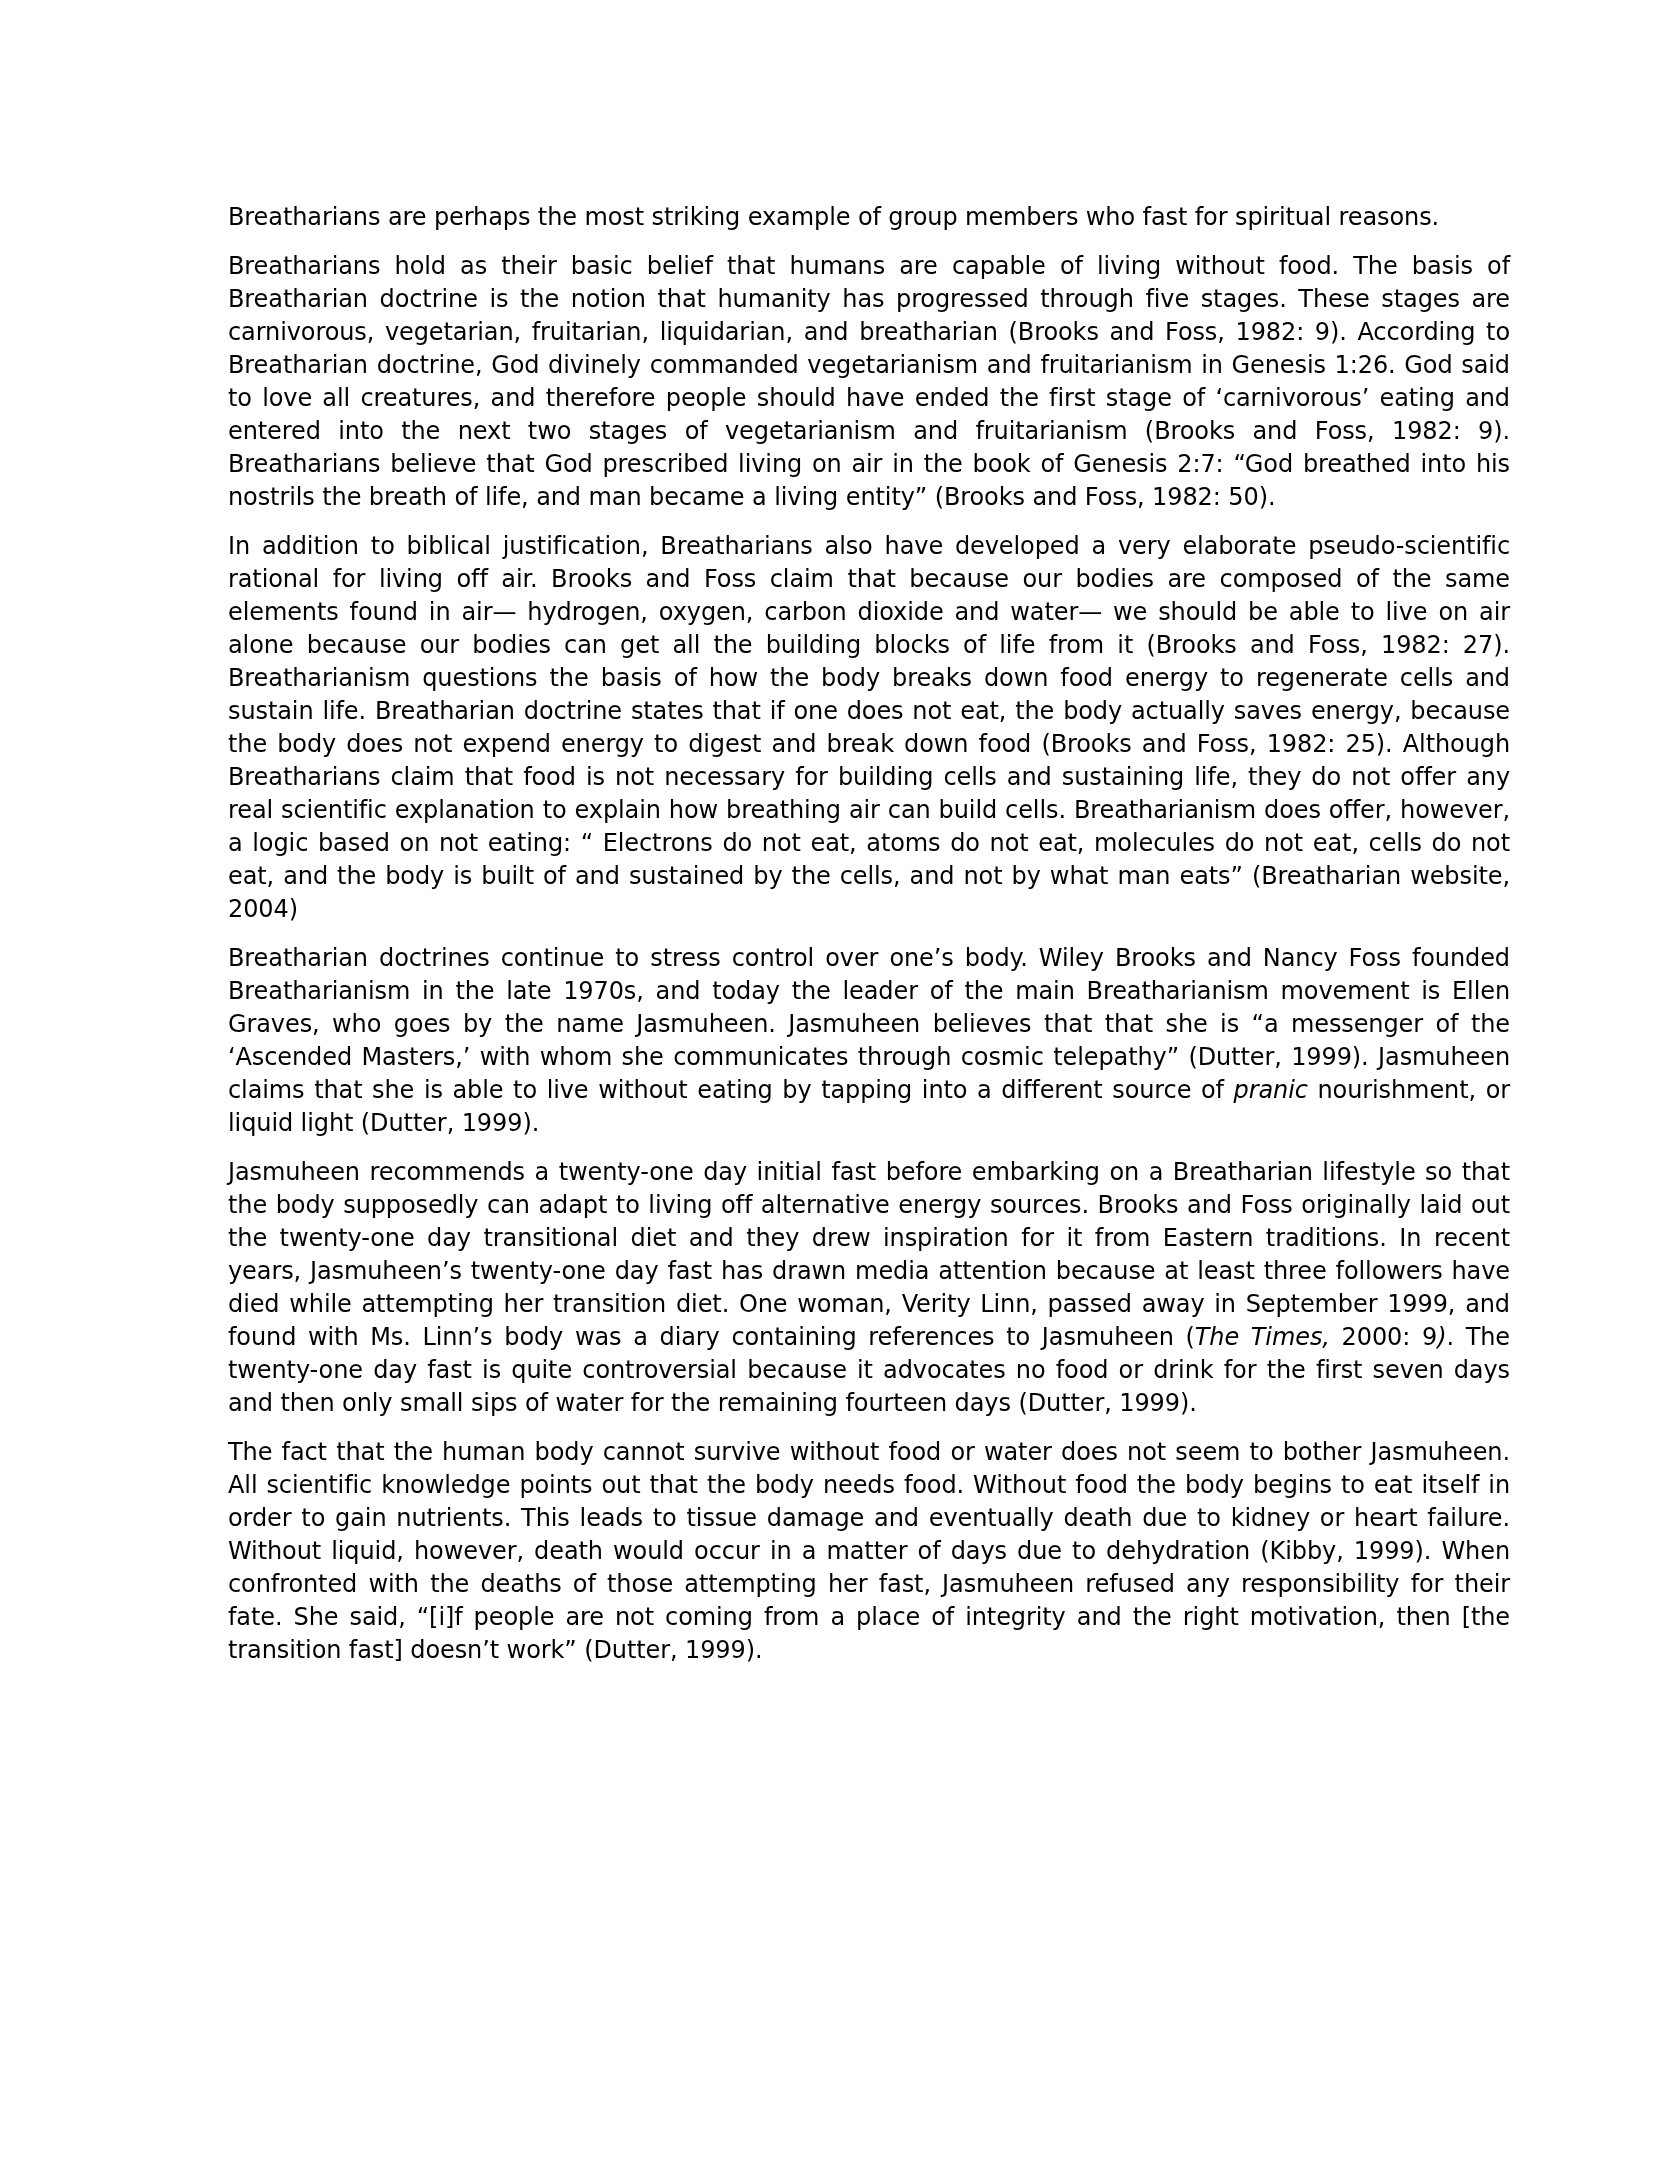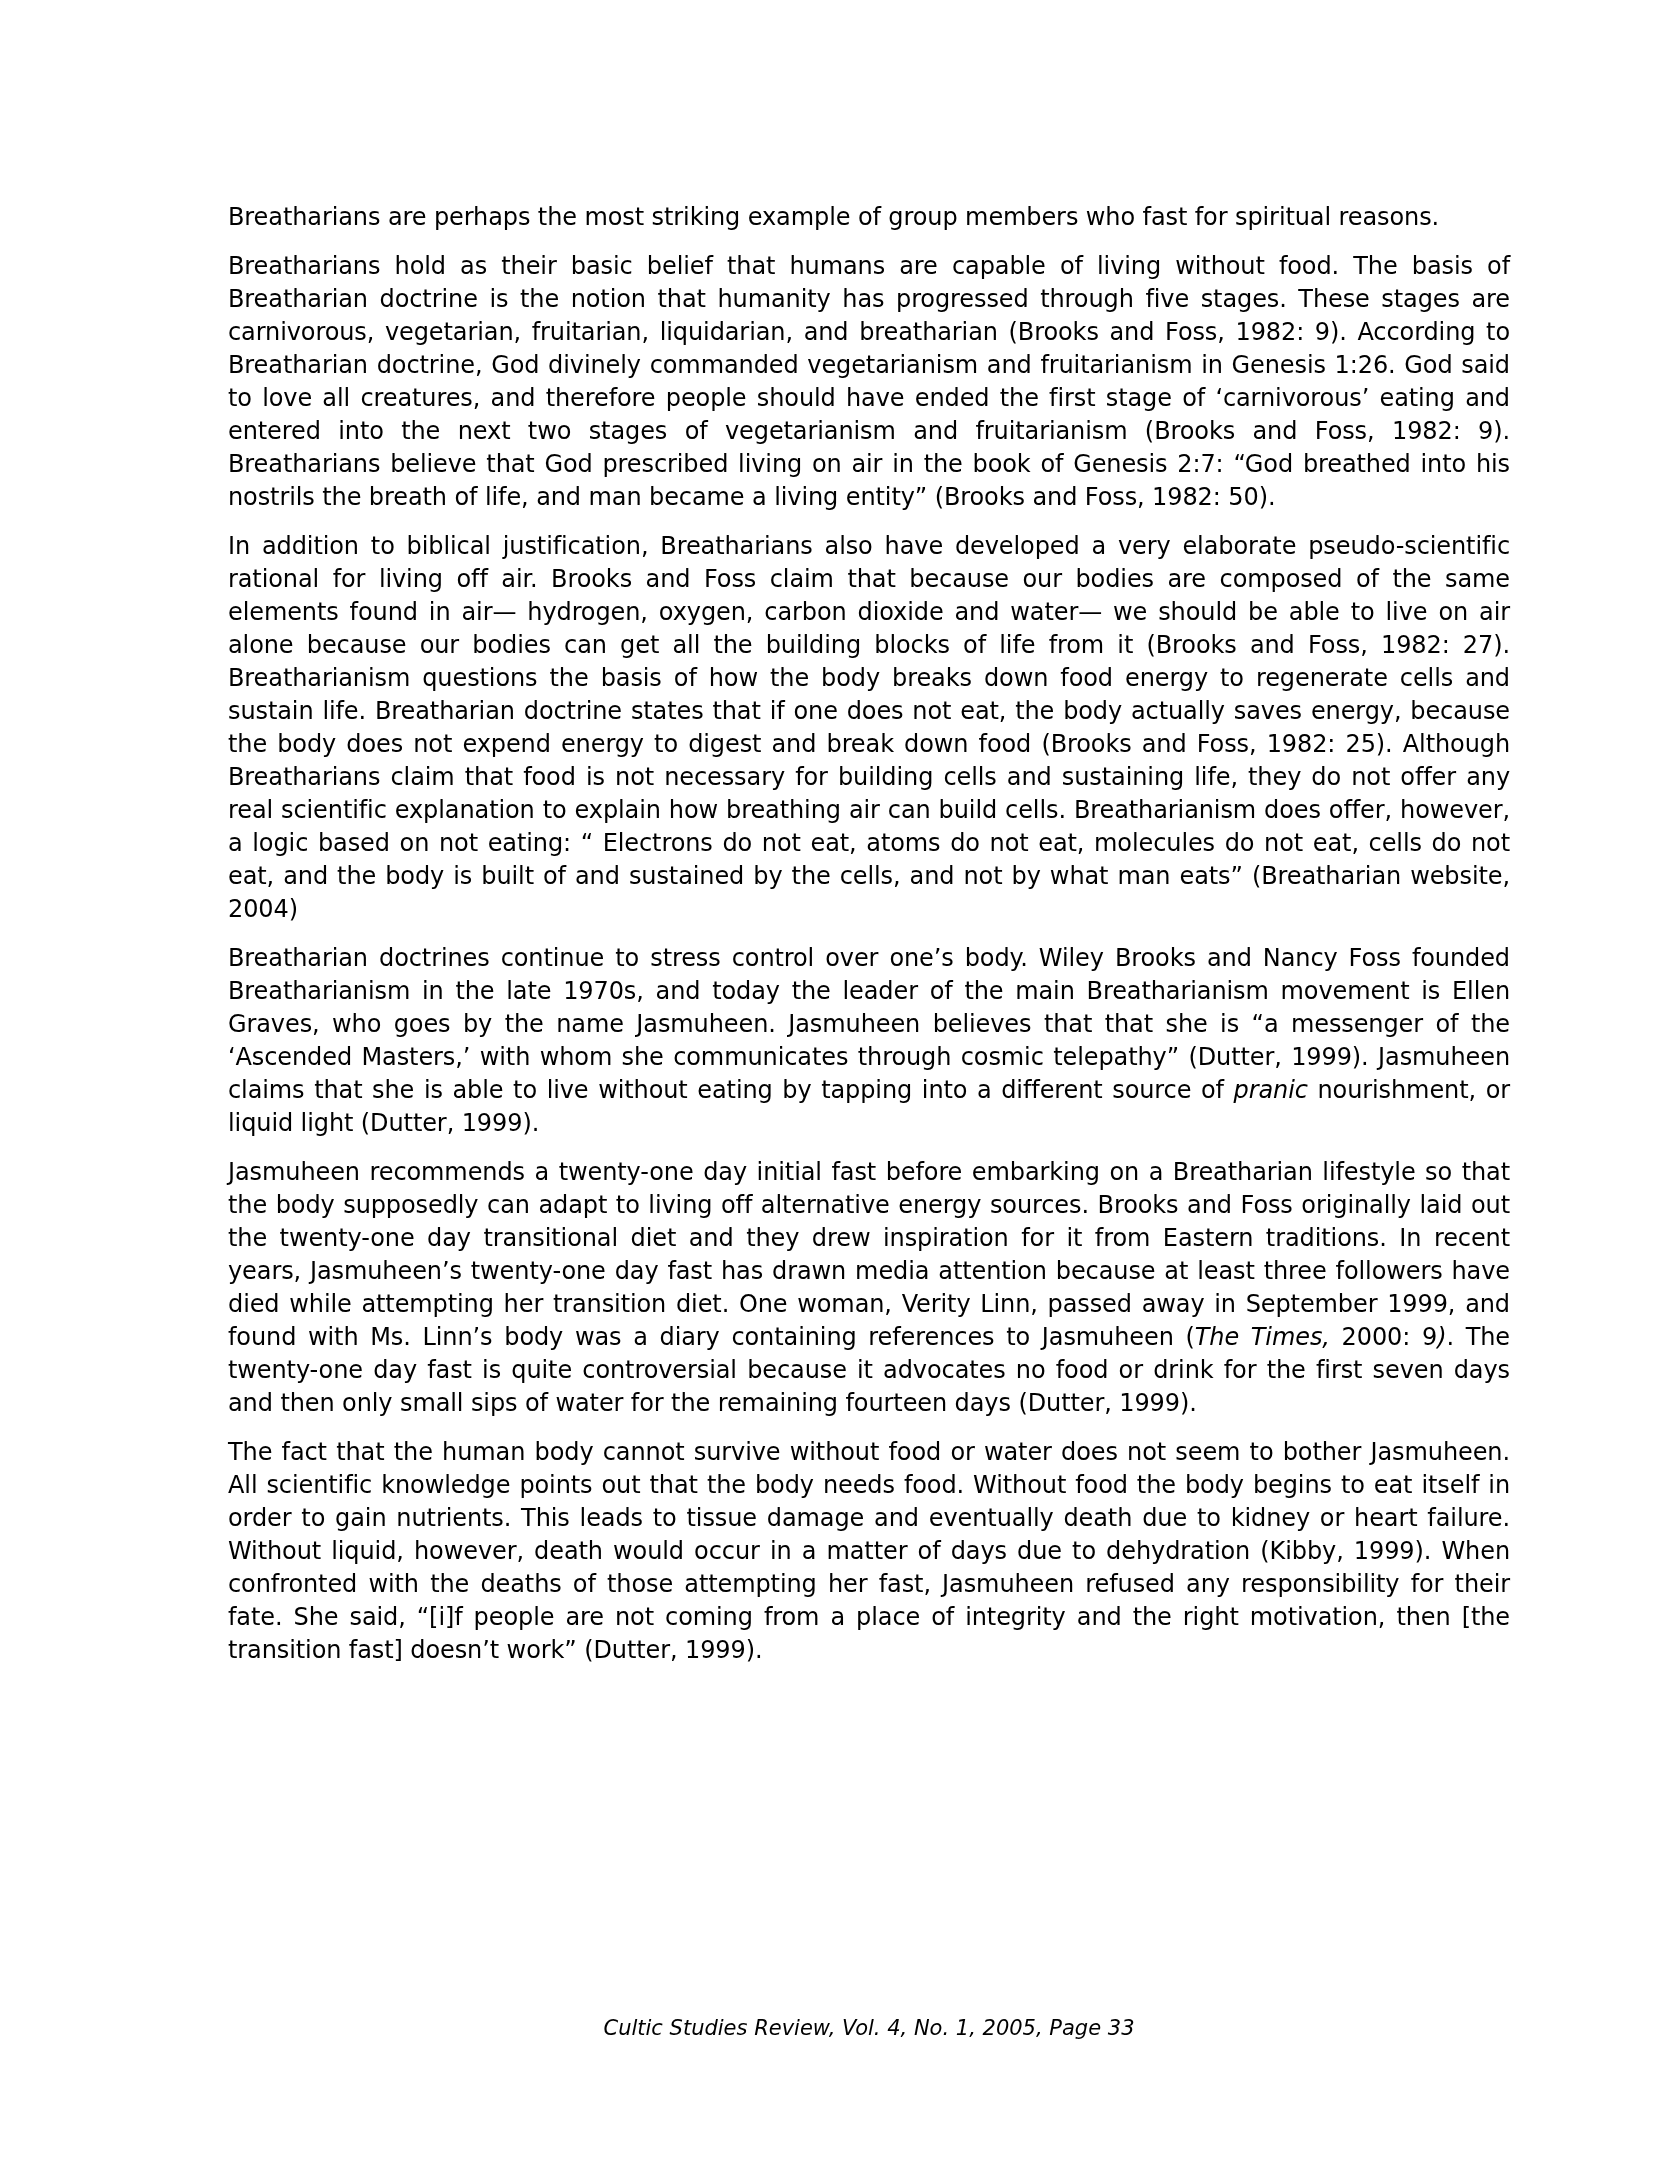--- a/index.html
+++ b/index.html
@@ -56,15 +56,14 @@
 
 <div class="page">
   <div class="column">
     <p class="para"><span>Breatharians are perhaps the most striking example of group members who fast for spiritual reasons.</span></p>
     <p class="para"><span>Breatharians hold as their basic belief that humans are capable of living without food.  The basis of Breatharian doctrine is the notion that humanity has progressed through five stages.  These stages are carnivorous, vegetarian, fruitarian, liquidarian, and breatharian (Brooks and Foss, 1982: 9).  According to Breatharian doctrine, God divinely commanded vegetarianism and fruitarianism in Genesis 1:26.  God said to love all creatures, and therefore people should have ended the first stage of ‘carnivorous’ eating and entered into the next two stages of vegetarianism and fruitarianism (Brooks and Foss, 1982: 9).  Breatharians believe that God prescribed living on air in the book of Genesis 2:7: “God breathed into his nostrils the breath of life, and man became a living entity” (Brooks and Foss, 1982: 50).</span></p>
     <p class="para"><span>In addition to biblical justification, Breatharians also have developed a very elaborate pseudo-scientific rational for living off air.  Brooks and Foss claim that because our bodies are composed of the same elements found in air— hydrogen, oxygen, carbon dioxide and water— we should be able to live on air alone because our bodies can get all the building blocks of life from it (Brooks and Foss, 1982: 27).  Breatharianism questions the basis of how the body breaks down food energy to regenerate cells and sustain life. Breatharian doctrine states that if one does not eat, the body actually saves energy, because the body does not expend energy to digest and break down food (Brooks and Foss, 1982: 25).  Although Breatharians claim that food is not necessary for building cells and sustaining life, they do not offer any real scientific explanation to explain how breathing air can build cells.  Breatharianism does offer, however, a logic based on not eating: “ Electrons do not eat, atoms do not eat, molecules do not eat, cells do not eat, and the body is built of and sustained by the cells, and not by what man eats” (Breatharian website, 2004)</span></p>
     <p class="para"><span>Breatharian doctrines continue to stress control over one’s body.  Wiley Brooks and Nancy Foss founded Breatharianism in the late 1970s, and today the leader of the main Breatharianism movement is Ellen Graves, who goes by the name Jasmuheen.  Jasmuheen believes that that she is “a messenger of the ‘Ascended Masters,’ with whom she communicates through cosmic telepathy” (Dutter, 1999).  Jasmuheen claims that she is able to live without eating by tapping into a different source of </span><em>pranic</em><span> nourishment, or liquid light (Dutter, 1999).</span></p>
     <p class="para"><span>Jasmuheen recommends a twenty-one day initial fast before embarking on a Breatharian lifestyle so that the body supposedly can adapt to living off alternative energy sources.  Brooks and Foss originally laid out the twenty-one day transitional diet and they drew inspiration for it from Eastern traditions.  In recent years, Jasmuheen’s twenty-one day fast has drawn media attention because at least three followers have died while attempting her transition diet.  One woman, Verity Linn, passed away in September 1999, and found with Ms. Linn’s body was a diary containing references to Jasmuheen (</span><em>The Times,</em><span> 2000: 9</span><em>)</em><span>.  The twenty-one day fast is quite controversial because it advocates no food or drink for the first seven days and then only small sips of water for the remaining fourteen days (Dutter, 1999).</span></p>
     <p class="para"><span>The fact that the human body cannot survive without food or water does not seem to bother Jasmuheen.  All scientific knowledge points out that the body needs food. Without food the body begins to eat itself in order to gain nutrients.  This leads to tissue damage and eventually death due to kidney or heart failure.  Without liquid, however, death would occur in a matter of days due to dehydration (Kibby, 1999).  When confronted with the deaths of those attempting her fast, Jasmuheen refused any responsibility for their fate.  She said, “[i]f people are not coming from a place of integrity and the right motivation, then [the transition fast] doesn’t work” (Dutter, 1999).</span></p>
   </div>
-  <div class="footer">Cultic Studies Review, Vol. 4, No. 1, 2005, Page 33</div>
 </div>
 
 
 </body></html>

